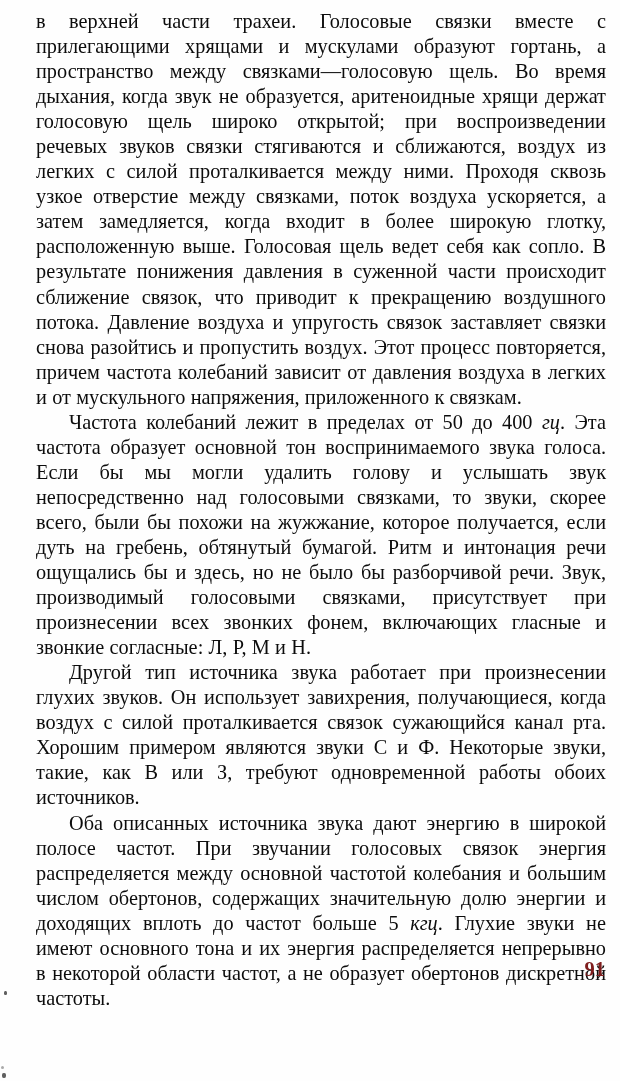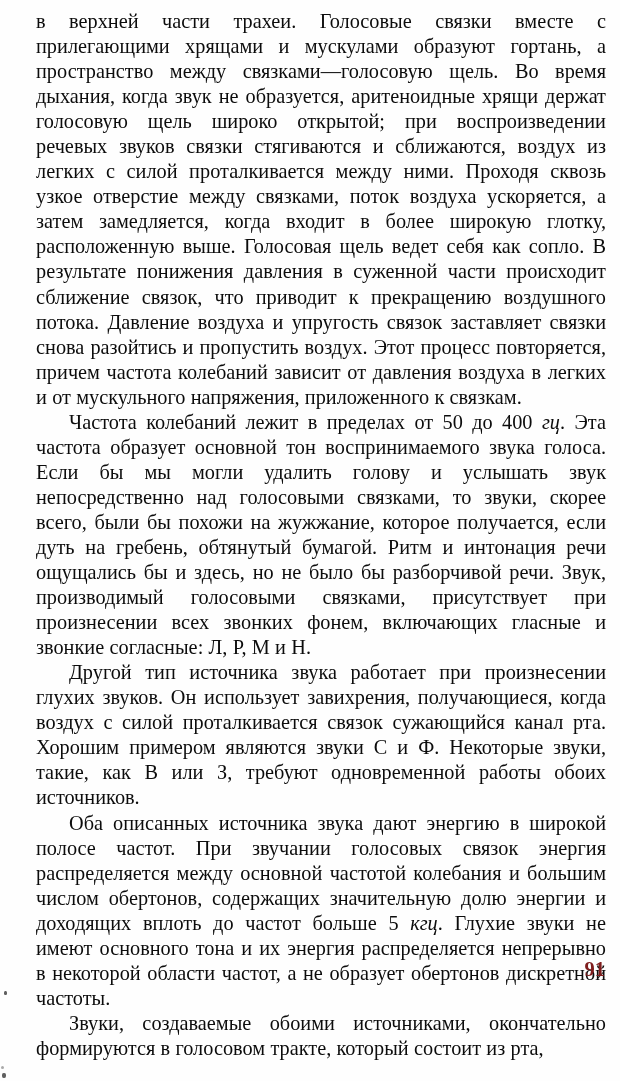--- a/index.html
+++ b/index.html
@@ -64,21 +64,20 @@
 </head>
 <body>
 
 <div class="page">
 
   <div class="textblock">
     <p class="para first" style="text-indent: 0px;">в верхней части трахеи. Голосовые связки вместе с прилегающими хрящами и мускулами образуют гортань, а пространство между связками—голосовую щель. Во время дыхания, когда звук не образуется, аритеноидные хрящи держат голосовую щель широко открытой; при воспроизведении речевых звуков связки стягиваются и сближаются, воздух из легких с силой проталкивается между ними. Проходя сквозь узкое отверстие между связками, поток воздуха ускоряется, а затем замедляется, когда входит в более широкую глотку, расположенную выше. Голосовая щель ведет себя как сопло. В результате понижения давления в суженной части происходит сближение связок, что приводит к прекращению воздушного потока. Давление воздуха и упругость связок заставляет связки снова разойтись и пропустить воздух. Этот процесс повторяется, причем частота колебаний зависит от давления воздуха в легких и от мускульного напряжения, приложенного к связкам.</p>
     <p class="para">Частота колебаний лежит в пределах от 50 до 400 <em>гц</em>. Эта частота образует основной тон воспринимаемого звука голоса. Если бы мы могли удалить голову и услышать звук непосредственно над голосовыми связками, то звуки, скорее всего, были бы похожи на жужжание, которое получается, если дуть на гребень, обтянутый бумагой. Ритм и интонация речи ощущались бы и здесь, но не было бы разборчивой речи. Звук, производимый голосовыми связками, присутствует при произнесении всех звонких фонем, включающих гласные и звонкие согласные: Л, Р, М и Н.</p>
     <p class="para">Другой тип источника звука работает при произнесении глухих звуков. Он использует завихрения, получающиеся, когда воздух с силой проталкивается связок сужающийся канал рта. Хорошим примером являются звуки С и Ф. Некоторые звуки, такие, как В или З, требуют одновременной работы обоих источников.</p>
     <p class="para">Оба описанных источника звука дают энергию в широкой полосе частот. При звучании голосовых связок энергия распределяется между основной частотой колебания и большим числом обертонов, содержащих значительную долю энергии и доходящих вплоть до частот больше 5 <em>кгц</em>. Глухие звуки не имеют основного тона и их энергия распределяется непрерывно в некоторой области частот, а не образует обертонов дискретной частоты.</p>
-    <p class="para">Звуки, создаваемые обоими источниками, окончательно формируются в голосовом тракте, который состоит из рта,</p>
   </div>
 
   <div class="folio">91</div>
 
   <div class="speck s1"></div>
   <div class="speck s2"></div>
   <div class="speck s3"></div>
 
 </div>
 

